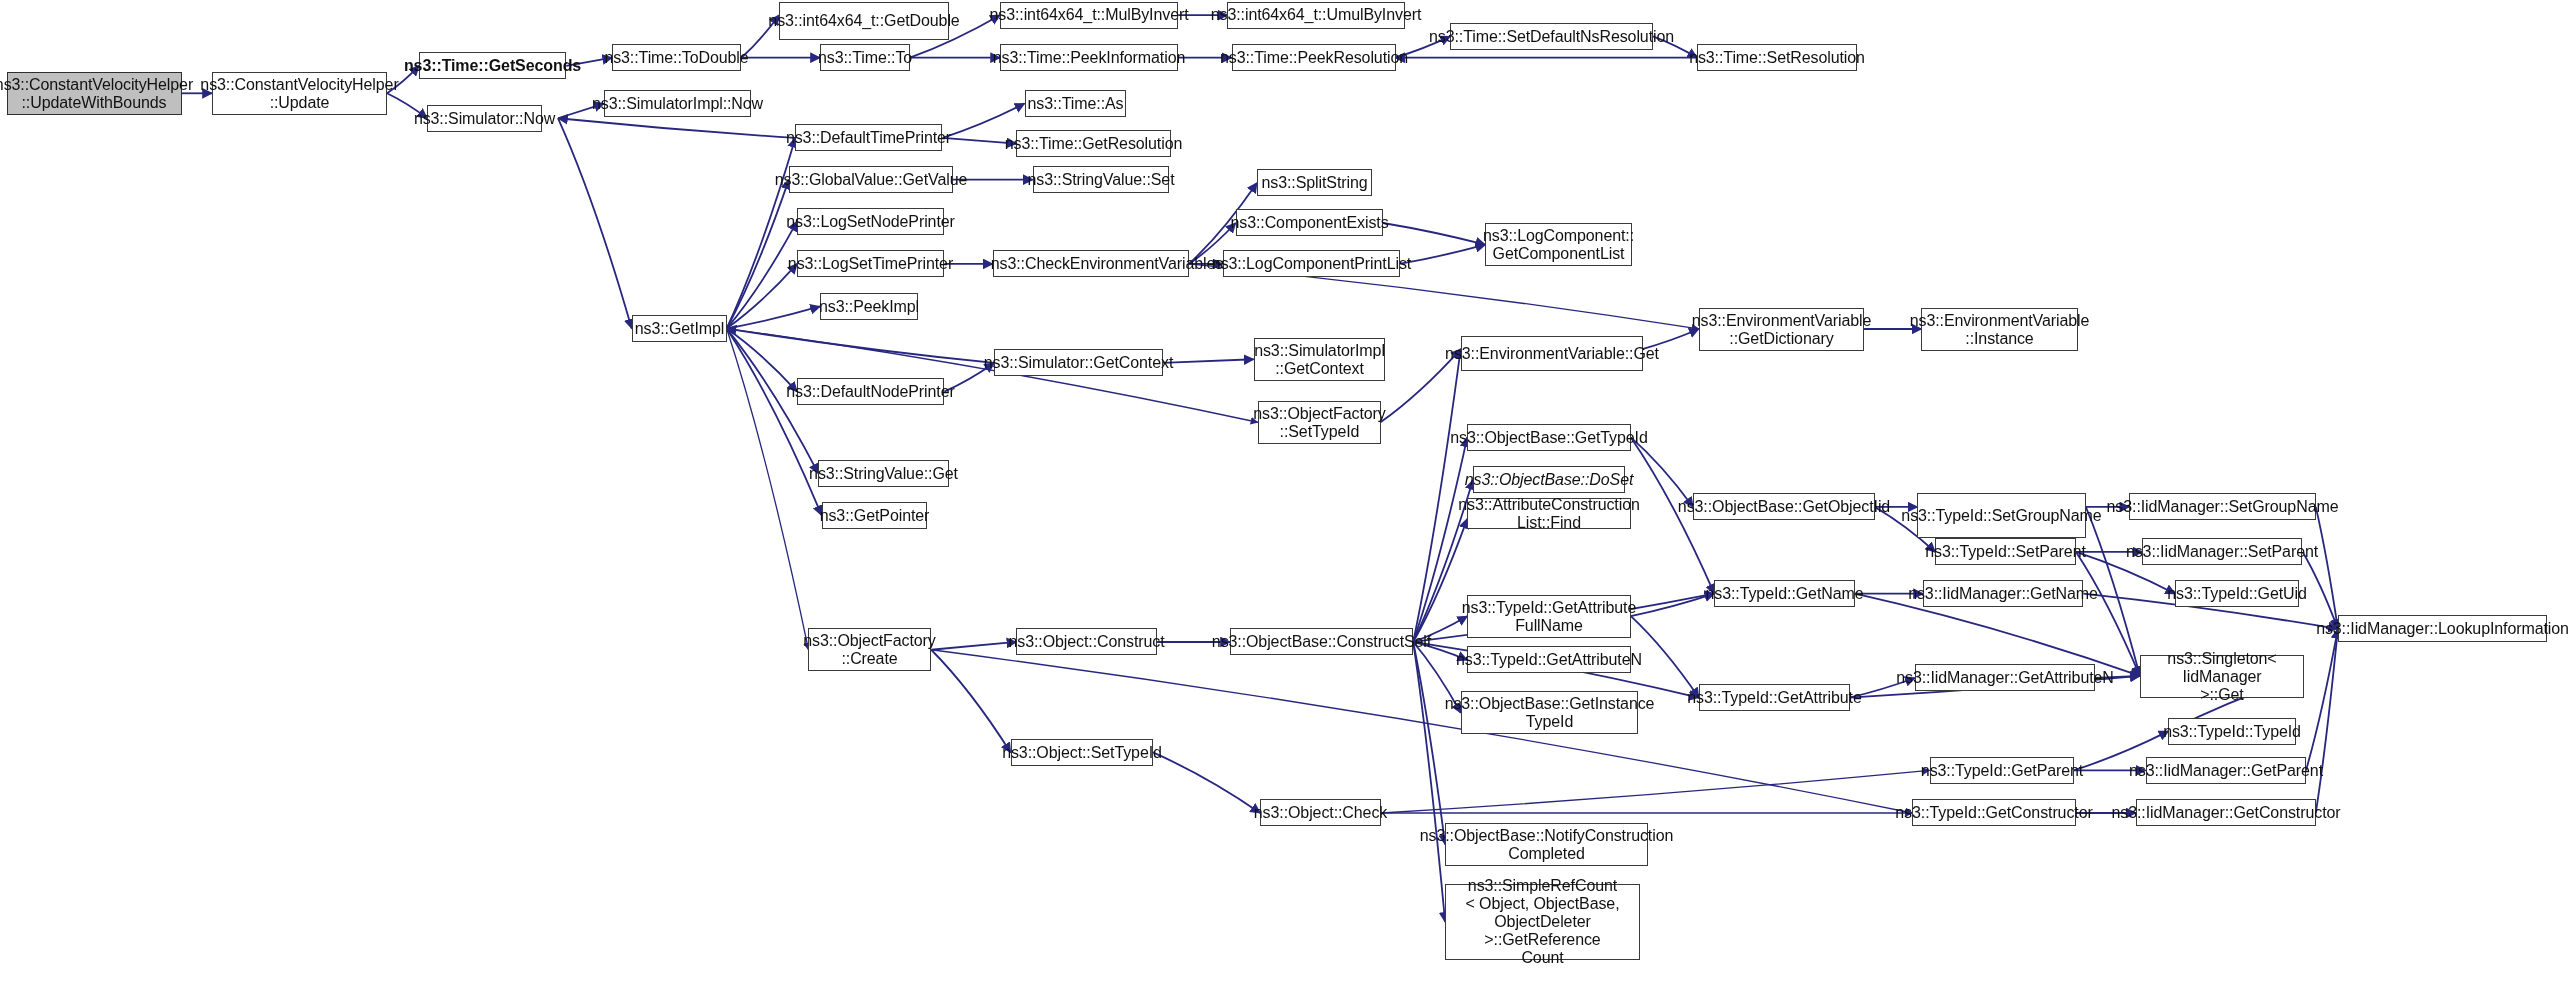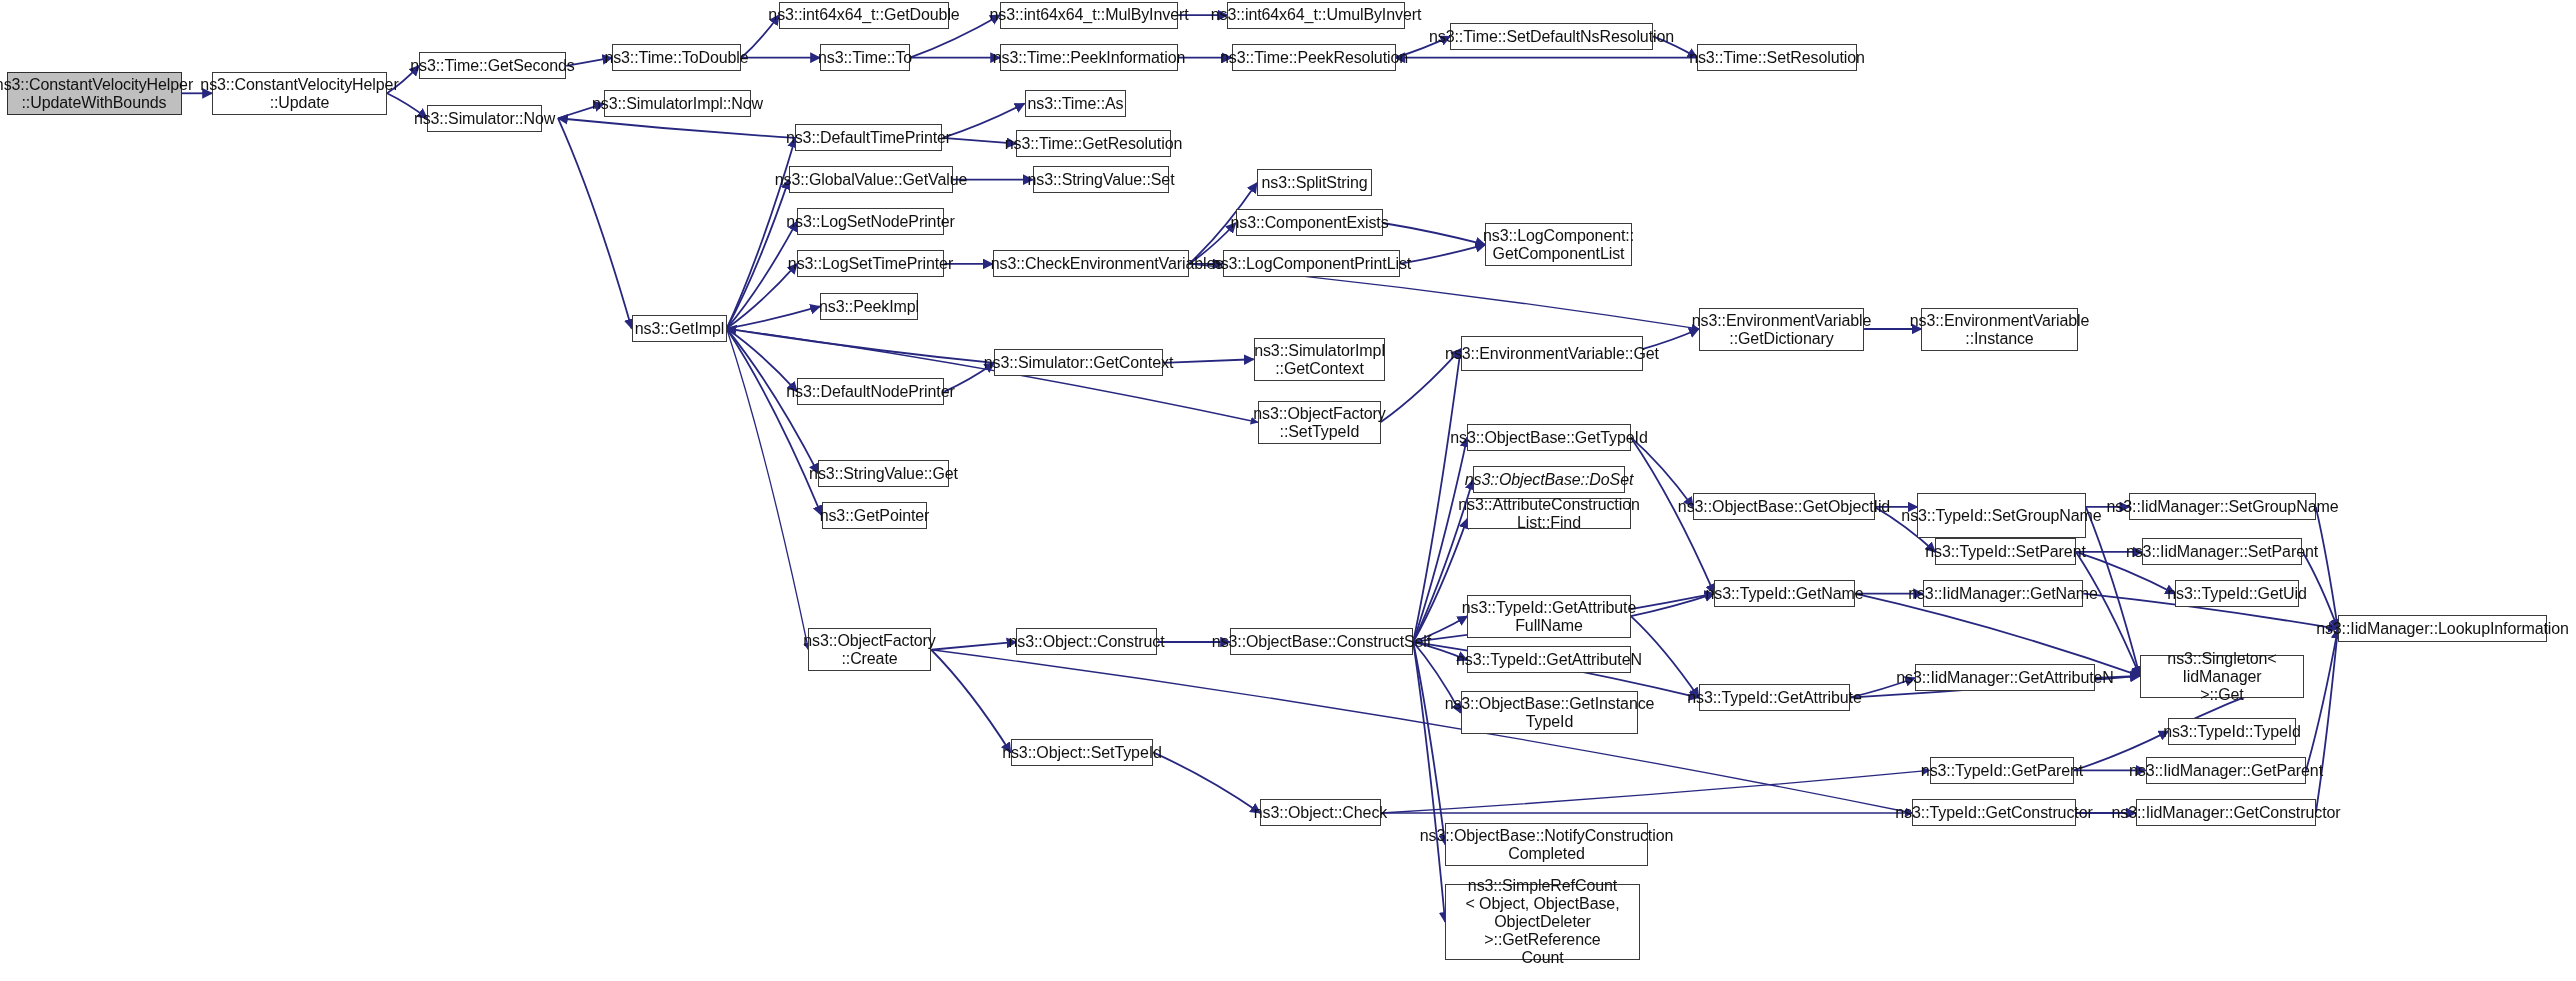--- a/index.html
+++ b/index.html
@@ -142,24 +142,24 @@
         <path d="M 1688 993.5 Q 2012.5 993.5 2337 993.5" fill="none" stroke="#27277f" stroke-width="1.6" marker-end="url(#arrow)"></path>
         <path d="M 1138 794 Q 1737.5 871.805 2337 993.5" fill="none" stroke="#27277f" stroke-width="1.6" marker-end="url(#arrow)"></path>
         <path d="M 1727 784.5 Q 1746.5 917.88 1766 1126.5" fill="none" stroke="#27277f" stroke-width="2.2" marker-end="url(#arrow)"></path>
       </g>
   </svg>
   <div id="nodes-group">
       <div class="node root" style="left: 6.5px; top: 72px; width: 175px; height: 43px;">ns3::ConstantVelocityHelper
 ::UpdateWithBounds</div>
       <div class="node" style="left: 212px; top: 72px; width: 175px; height: 43px;">ns3::ConstantVelocityHelper
 ::Update</div>
-      <div class="node" style="left: 419px; top: 52px; width: 147px; height: 27px;">ns3::Time::GetSeconds</div>
+      <div class="node" style="left: 419px; top: 52px; width: 147px; height: 27px; font-weight: bold;">ns3::Time::GetSeconds</div>
       <div class="node" style="left: 427px; top: 105px; width: 115px; height: 27px;">ns3::Simulator::Now</div>
       <div class="node" style="left: 612px; top: 44px; width: 129px; height: 27px;">ns3::Time::ToDouble</div>
-      <div class="node" style="left: 779px; top: 1.6px; width: 170px; height: 27px;">ns3::int64x64_t::GetDouble</div>
+      <div class="node" style="left: 779px; top: 1.6px; width: 170px; height: 38px;">ns3::int64x64_t::GetDouble</div>
       <div class="node" style="left: 820px; top: 44px; width: 90px; height: 27px;">ns3::Time::To</div>
       <div class="node" style="left: 1000px; top: 1.6px; width: 178px; height: 27px;">ns3::int64x64_t::MulByInvert</div>
       <div class="node" style="left: 1000px; top: 44px; width: 178px; height: 27px;">ns3::Time::PeekInformation</div>
       <div class="node" style="left: 1227px; top: 1.6px; width: 178px; height: 27px;">ns3::int64x64_t::UmulByInvert</div>
       <div class="node" style="left: 1232px; top: 44px; width: 164px; height: 27px;">ns3::Time::PeekResolution</div>
       <div class="node" style="left: 1450px; top: 23px; width: 203px; height: 27px;">ns3::Time::SetDefaultNsResolution</div>
       <div class="node" style="left: 1697px; top: 44px; width: 160px; height: 27px;">ns3::Time::SetResolution</div>
       <div class="node" style="left: 604px; top: 90px; width: 147px; height: 27px;">ns3::SimulatorImpl::Now</div>
       <div class="node" style="left: 795px; top: 124px; width: 147px; height: 27px;">ns3::DefaultTimePrinter</div>
       <div class="node" style="left: 1025px; top: 90px; width: 101px; height: 27px;">ns3::Time::As</div>

